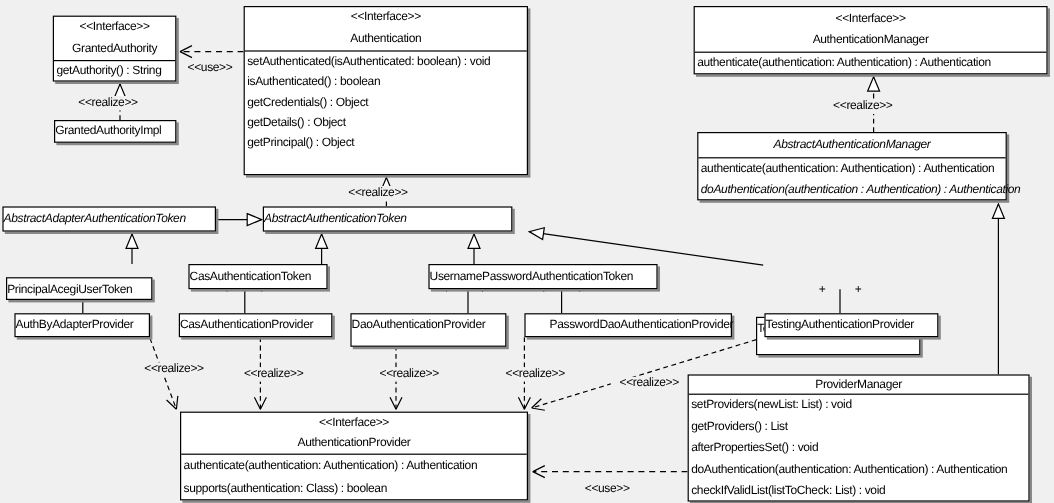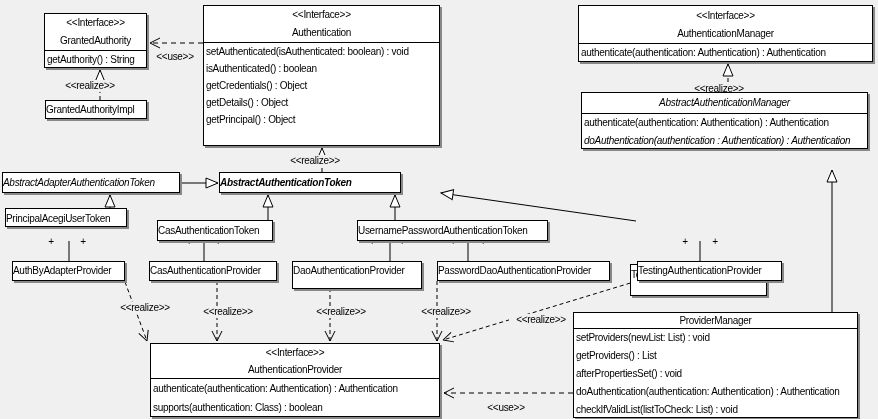--- a/index.html
+++ b/index.html
@@ -107,37 +107,37 @@
   <div class="box" style="left:578px;top:5px;width:295px;height:57px;">
     <div class="title" style="height:37px;">
       <div class="tline" style="line-height:19px;">&lt;&lt;Interface&gt;&gt;</div>
       <div class="tline" style="line-height:18px;">AuthenticationManager</div>
     </div>
     <div class="methods">
       <div class="m" style="line-height:18px;">authenticate(authentication: Authentication) : Authentication</div>
     </div>
   </div>
 
-  <div class="box" style="left:581px;top:92px;width:287px;height:57px;">
+  <div class="box" style="left:581px;top:110px;width:258px;height:57px;">
     <div class="title it" style="height:20px;line-height:20px;">AbstractAuthenticationManager</div>
     <div class="methods" style="overflow:visible;">
       <div class="m" style="line-height:18px;">authenticate(authentication: Authentication) : Authentication</div>
       <div class="m it" style="line-height:17px;">doAuthentication(authentication : Authentication) : Authentication</div>
     </div>
   </div>
 
   <div class="box" style="left:2px;top:172px;width:178px;height:21px;">
     <div class="single it" style="line-height:19px;">AbstractAdapterAuthenticationToken</div>
   </div>
 
-  <div class="box" style="left:219px;top:172px;width:182px;height:21px;font-weight:bold;">
+  <div class="box" style="left:219px;top:172px;width:208px;height:21px;">
     <div class="single it" style="line-height:19px;">AbstractAuthenticationToken</div>
   </div>
 
-  <div class="box" style="left:5px;top:208px;width:122px;height:19px;">
+  <div class="box" style="left:5px;top:231px;width:122px;height:19px;">
     <div class="single" style="line-height:19px;">PrincipalAcegiUserToken</div>
   </div>
   <div class="box" style="left:157px;top:220px;width:116px;height:21px;">
     <div class="single" style="line-height:19px;">CasAuthenticationToken</div>
   </div>
   <div class="box" style="left:357px;top:220px;width:191px;height:21px;">
     <div class="single" style="line-height:19px;">UsernamePasswordAuthenticationToken</div>
   </div>
   <div class="box" style="left:630px;top:220px;width:137px;height:32px;margin-top:44px;">
     <div class="single" style="line-height:19px;">TestingAuthenticationToken</div>
@@ -145,21 +145,21 @@
 
   <div class="box" style="left:12px;top:261px;width:113px;height:20px;">
     <div class="single" style="line-height:18px;">AuthByAdapterProvider</div>
   </div>
   <div class="box" style="left:149px;top:261px;width:128px;height:20px;">
     <div class="single" style="line-height:18px;">CasAuthenticationProvider</div>
   </div>
   <div class="box" style="left:292px;top:261px;width:130px;height:28px;">
     <div class="single" style="line-height:18px;">DaoAuthenticationProvider</div>
   </div>
-  <div class="box" style="left:437px;top:261px;width:173px;height:20px;">
+  <div class="box" style="left:437px;top:261px;width:173px;height:20px;padding-left:20px;">
     <div class="single" style="line-height:18px;">PasswordDaoAuthenticationProvider</div>
   </div>
   <div class="box" style="left:637px;top:261px;width:145px;height:20px;">
     <div class="single" style="line-height:18px;">TestingAuthenticationProvider</div>
   </div>
 
   <div class="box" style="left:150px;top:343px;width:290px;height:74px;">
     <div class="title" style="height:34px;">
       <div class="tline" style="line-height:18px;">&lt;&lt;Interface&gt;&gt;</div>
       <div class="tline" style="line-height:16px;">AuthenticationProvider</div>

